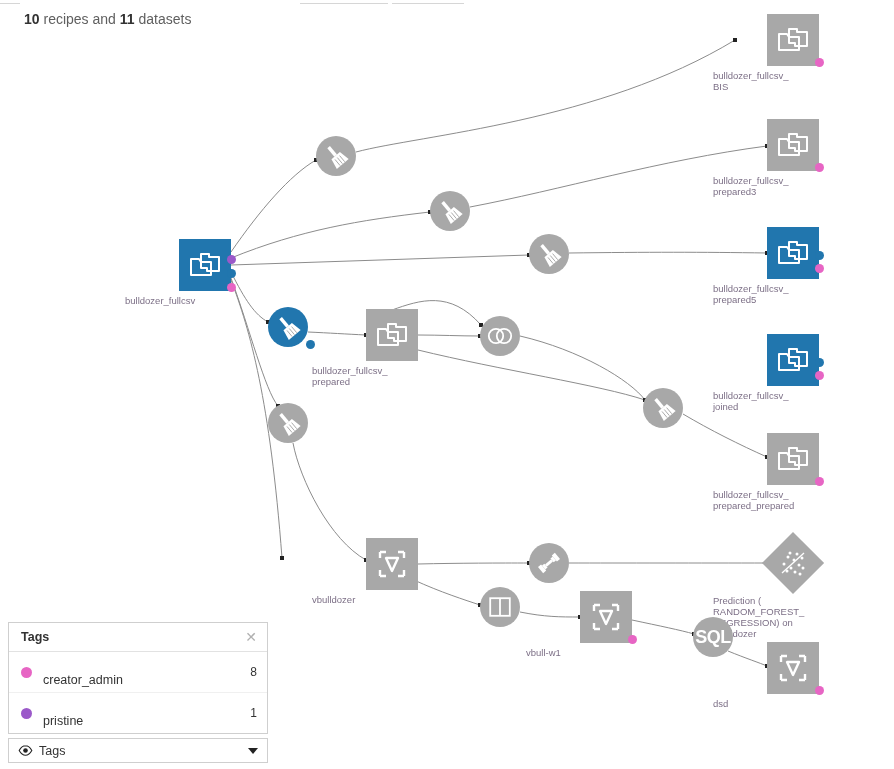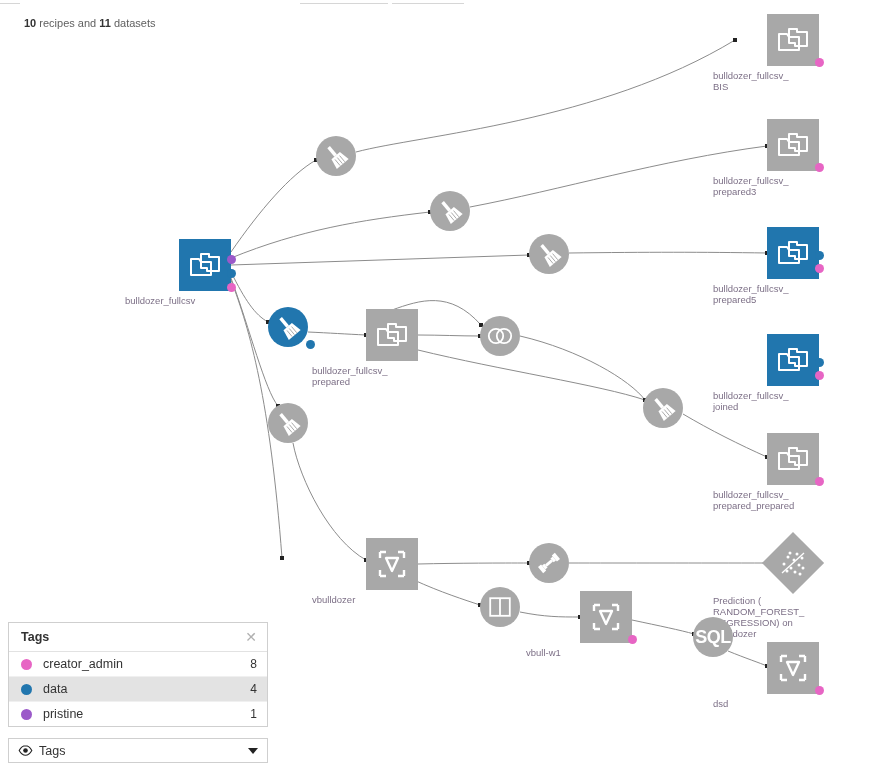--- a/index.html
+++ b/index.html
@@ -20,22 +20,22 @@
     position: absolute;
     top: 0;
     height: 4px;
     border-bottom: 1px solid #d6d6d6;
     box-sizing: border-box;
   }
   
   .counts-line {
     position: absolute;
     left: 24px;
-    top: 17px;
-    font-size: 11px;
+    top: 11px;
+    font-size: 14px;
     color: #5f5f5f;
     white-space: nowrap;
   }
   .counts-line b { color: #333; font-weight: bold; }
   
   #flow-canvas {
     position: absolute;
     left: 0; top: 0;
     width: 894px;
     height: 769px;
@@ -140,21 +140,21 @@
     cursor: pointer;
   }
   .tag-row:last-child { border-bottom: none; }
   .tag-row.selected { background: #e3e3e3; }
   .tag-row .swatch {
     width: 11px; height: 11px;
     border-radius: 50%;
     margin-right: 11px;
     flex: 0 0 auto;
   }
-  .tag-row .tag-name { flex: 1 1 auto; }
+  .tag-row .tag-name { flex: 1 1 auto; margin-top: 16px; }
   .tag-row .tag-count { color: #333; font-size: 12px; }
   #tags-dropdown {
     position: absolute;
     left: 8px;
     top: 738px;
     width: 260px;
     height: 25px;
     border: 1px solid #cfcfcf;
     box-sizing: border-box;
     background: #fff;
@@ -524,25 +524,20 @@
     <div class="tags-header">
       <span class="tags-title">Tags</span>
       <span class="tags-close">✕</span>
     </div>
     <div id="tags-rows">
         <div class="tag-row">
           <span class="swatch" style="background: rgb(231, 101, 196);"></span>
           <span class="tag-name">creator_admin</span>
           <span class="tag-count">8</span>
         </div>
-        <div class="tag-row selected">
-          <span class="swatch" style="background: rgb(33, 118, 174);"></span>
-          <span class="tag-name">data</span>
-          <span class="tag-count">4</span>
-        </div>
         <div class="tag-row">
           <span class="swatch" style="background: rgb(155, 89, 201);"></span>
           <span class="tag-name">pristine</span>
           <span class="tag-count">1</span>
         </div>
       </div>
   </div>
 
   <div id="tags-dropdown">
     <span class="eye">

